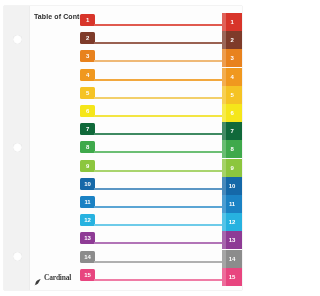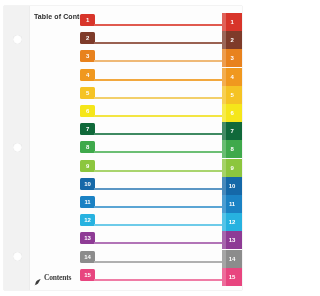--- a/index.html
+++ b/index.html
@@ -296,17 +296,17 @@
         </div>
       </div>
 
     <div class="brand">
       <span class="brand-mark">
         <svg viewBox="0 0 20 20" width="9" height="9" aria-hidden="true">
           <path d="M3 15 C3 8, 8 3, 15 3 C12 6, 12 9, 9 12 C7 14, 5 15, 3 15 Z" fill="#3d3d3d"></path>
           <path d="M2 16 C4 13, 6 12, 8 11" stroke="#3d3d3d" stroke-width="1.2" fill="none"></path>
         </svg>
       </span>
-      <span class="brand-name">Contents</span>
+      <span class="brand-name">Cardinal</span>
     </div>
 
   </div>
 </div>
 
 </body></html>

